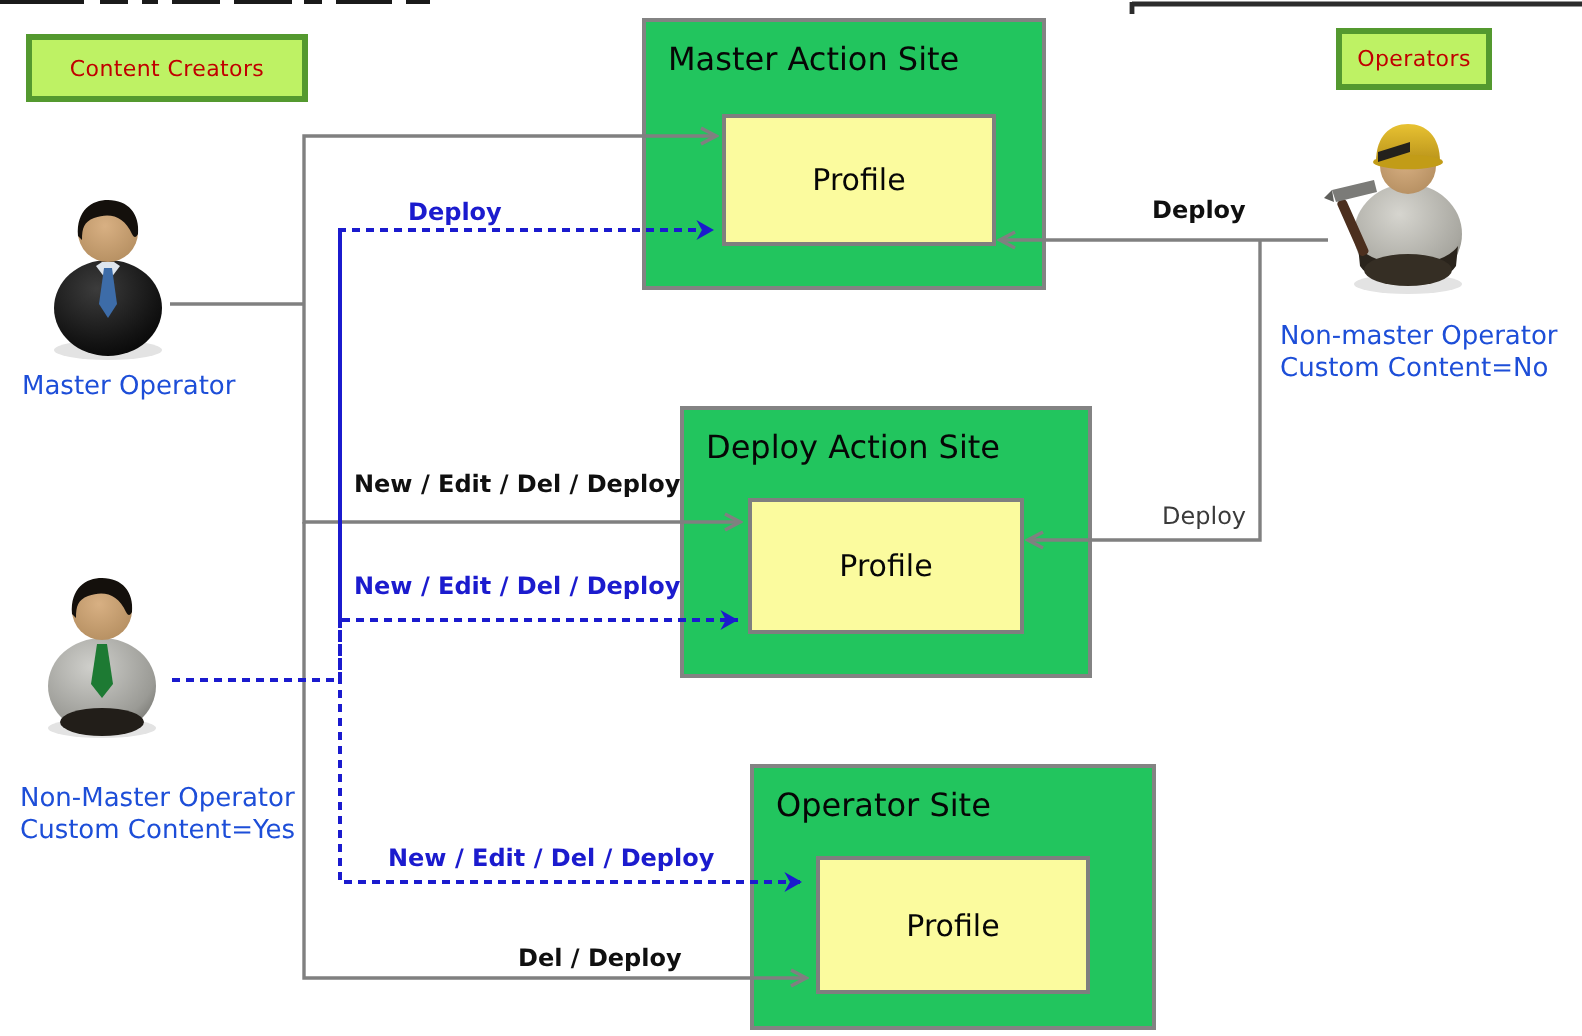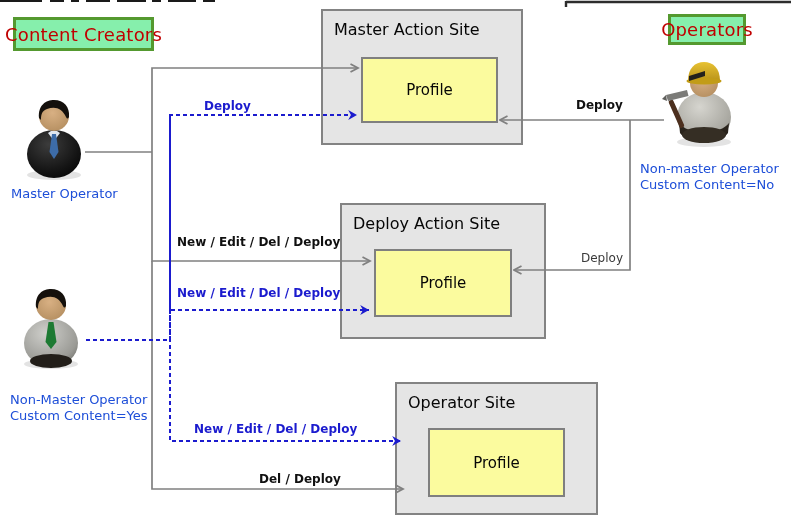--- a/index.html
+++ b/index.html
@@ -2,28 +2,28 @@
 <html style="--badge_border_green: #54992F; --badge_text_red: #C00000; --profile_fill_yellow: #FBFB9E; --line_gray: #808080; --dashed_blue: #1B1BCE;"><head>
 <meta charset="utf-8">
 <style>
   html,body{margin:0;padding:0;background:#fff;}
   .stage{
     position:relative;width:791px;height:518px;background:#fff;overflow:hidden;
     font-family:"DejaVu Sans","Liberation Sans",sans-serif;color:#000;
   }
   
   .badge{
-    position:absolute;box-sizing:border-box;background:#86efac;
+    position:absolute;box-sizing:border-box;background:#bef264;
     border:3px solid var(--badge_border_green,#54992F);
     color:var(--badge_text_red,#C00000);
     display:flex;align-items:center;justify-content:center;
-    font-size:18px;letter-spacing:.2px;z-index:4;white-space:nowrap;text-align:right;
+    font-size:11px;letter-spacing:.2px;z-index:4;white-space:nowrap;text-align:right;
   }
   
-  .site{position:absolute;box-sizing:border-box;border:2px solid #838383;background:#e5e5e5;z-index:1;}
+  .site{position:absolute;box-sizing:border-box;border:2px solid #838383;background:#22c55e;z-index:1;}
   .site-title{position:absolute;left:11px;top:9px;font-size:16px;color:#060606;white-space:nowrap;}
   .profile{
     position:absolute;box-sizing:border-box;background:var(--profile_fill_yellow,#FBFB9E);
     border:2px solid #7f7f7f;display:flex;align-items:center;justify-content:center;
     font-size:15px;color:#060606;
   }
   
   .wires{position:absolute;left:0;top:0;z-index:3;pointer-events:none;}
   .wires .g{stroke:var(--line_gray,#808080);stroke-width:1.7;fill:none;}
   .wires .b{stroke:var(--dashed_blue,#1B1BCE);stroke-width:2;fill:none;stroke-dasharray:4 3;}
@@ -75,21 +75,21 @@
   <div class="site" style="left:321px;top:9px;width:202px;height:136px;">
     <div class="site-title">Master Action Site</div>
     <div class="profile" style="left:38px;top:46px;width:137px;height:66px;">Profile</div>
   </div>
 
   <div class="site" style="left:340px;top:203px;width:206px;height:136px;">
     <div class="site-title">Deploy Action Site</div>
     <div class="profile" style="left:32px;top:44px;width:138px;height:68px;">Profile</div>
   </div>
 
-  <div class="site" style="left:375px;top:382px;width:203px;height:133px;margin-left:20px;">
+  <div class="site" style="left:375px;top:382px;width:203px;height:133px;">
     <div class="site-title">Operator Site</div>
     <div class="profile" style="left:31px;top:44px;width:137px;height:69px;">Profile</div>
   </div>
 
   <svg class="person" style="left:18px;top:96px;" width="72" height="86" viewBox="0 0 72 86">
     <defs>
       <radialGradient id="suit1" cx="40%" cy="30%" r="80%">
         <stop offset="0%" stop-color="#3c3c3c"></stop>
           <stop offset="70%" stop-color="#141414"></stop>
           <stop offset="100%" stop-color="#050505"></stop>

